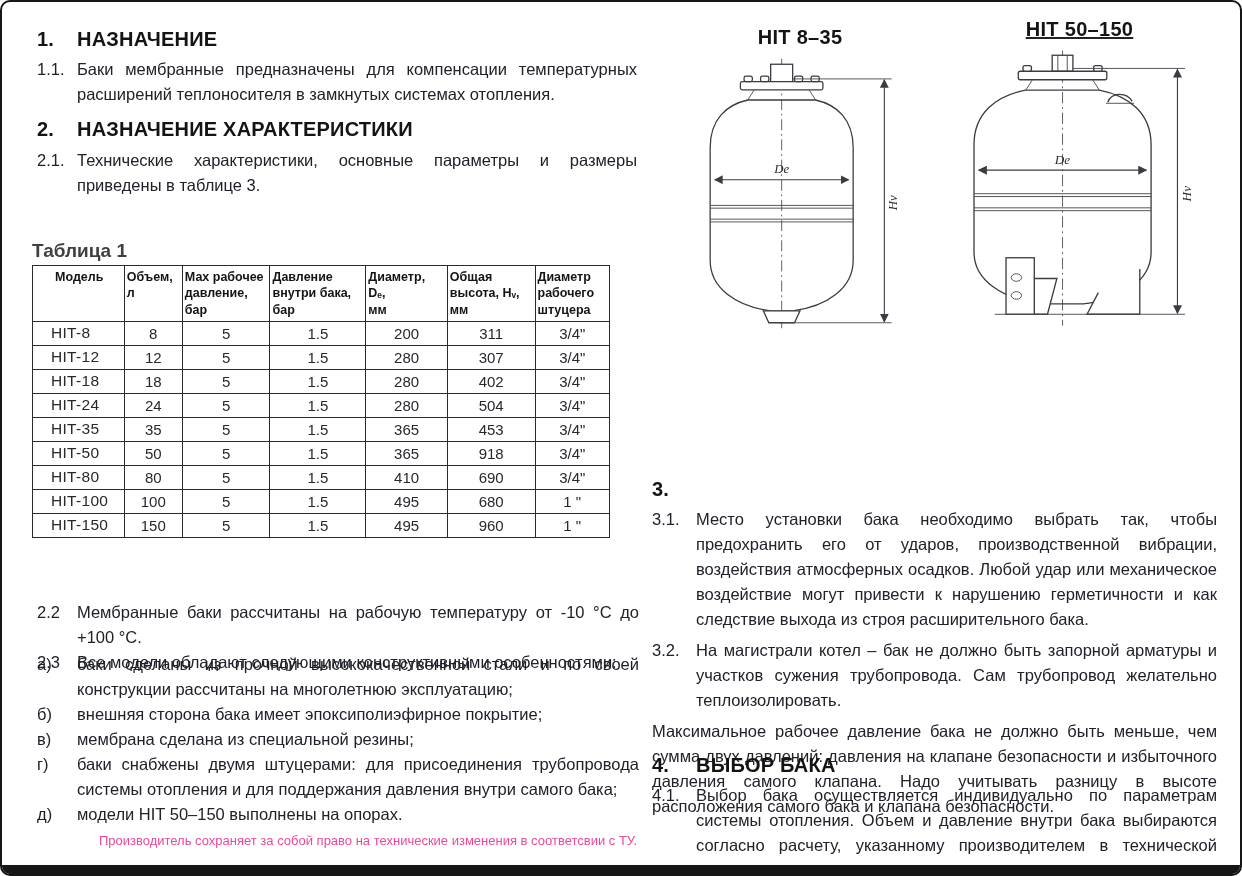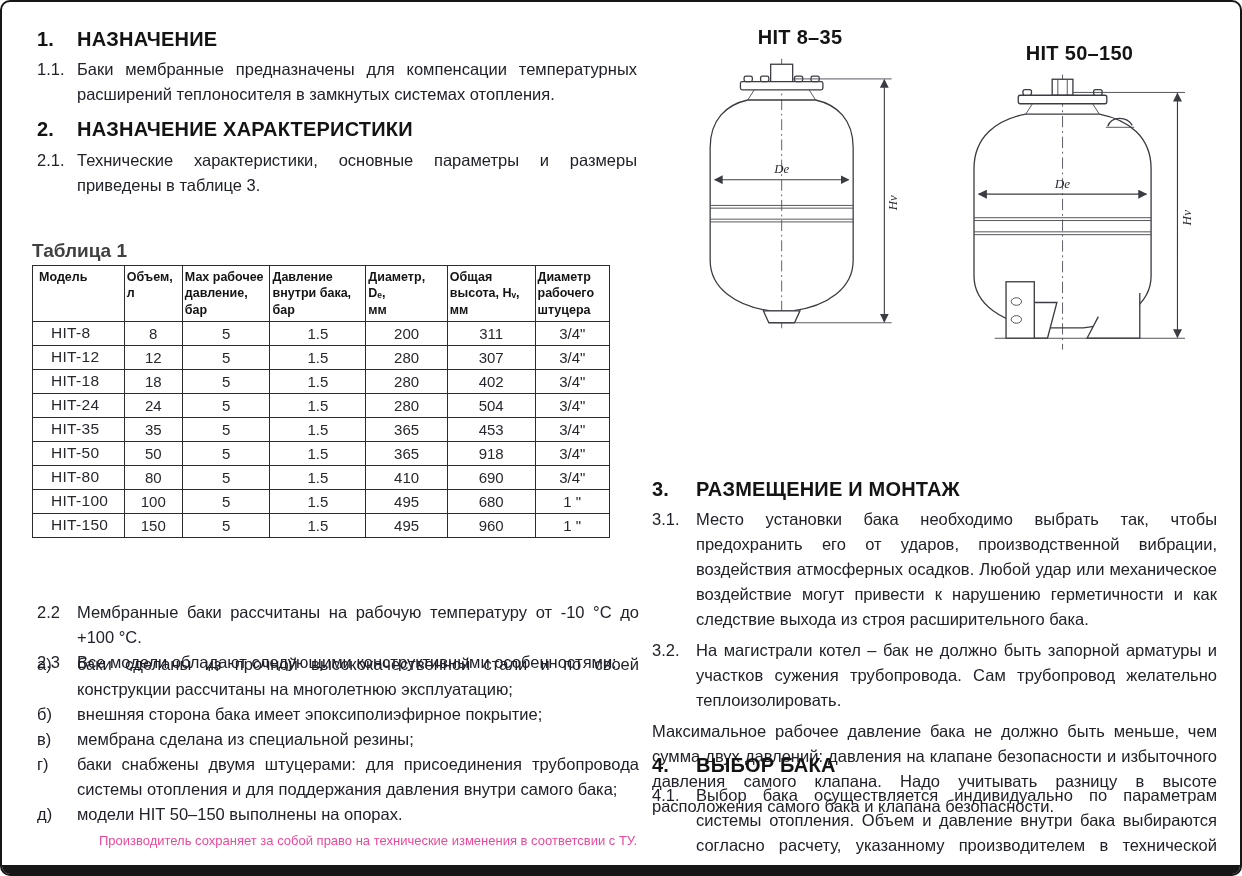--- a/index.html
+++ b/index.html
@@ -29,21 +29,21 @@
 
   
   .tbl-title{font-size:19px;font-weight:bold;color:#404040;}
   table.spec{border-collapse:collapse;table-layout:fixed;width:578px;margin-top:5px;}
   table.spec th{
     border:1.6px solid #2b2b2b;
     font-size:12.5px;font-weight:bold;line-height:1.3;
     white-space:pre-line;text-align:left;vertical-align:top;
     padding:3px 2px;color:#141414;
   }
-  table.spec th:first-child{text-align:left;padding-left:6px;}
+  table.spec th:first-child{text-align:left;padding-left:22px;}
   table.spec td{
     border:1.6px solid #2b2b2b;
     font-size:15px;text-align:center;
     height:21px;padding:1px 2px;color:#26282e;
   }
   table.spec td.model{text-align:left;padding-left:18px;font-size:15.5px;letter-spacing:.3px;}
 
   .footnote{font-size:13px;color:#ec4899;text-align:right;}
 
   
@@ -273,21 +273,21 @@
 
       <g>
         <line class="thin" x1="112" y1="30" x2="220" y2="30"></line>
         <line class="thin" x1="96" y1="296" x2="220" y2="296"></line>
         <line class="dim" x1="212" y1="31" x2="212" y2="295" marker-start="url(#ma1)" marker-end="url(#ma1)"></line>
         <text class="dimtext" x="0" y="0" text-anchor="middle" transform="translate(226,165) rotate(-90)">Hv</text>
       </g>
     </svg>
   </div>
 
-  <div class="diag" style="left:955px;top:40px;width:245px;">
+  <div class="diag" style="left:955px;top:16px;width:245px;text-decoration:underline;">
     <h3>HIT 50–150</h3>
     <svg width="245" height="292" viewBox="0 0 260 310">
       <defs>
         <marker id="ma2" viewBox="0 0 10 10" refX="9" refY="5" markerWidth="8" markerHeight="8" orient="auto-start-reverse">
           <path d="M0,0 L10,5 L0,10 z" fill="#3a3c42"></path>
         </marker>
       </defs>
       <line class="cline" x1="112" y1="8" x2="112" y2="300"></line>
 
       <rect class="white" x="101" y="13" width="22" height="17"></rect>
@@ -329,21 +329,20 @@
         <line class="thin" x1="40" y1="288" x2="242" y2="288"></line>
         <line class="dim" x1="234" y1="28" x2="234" y2="287" marker-start="url(#ma2)" marker-end="url(#ma2)"></line>
         <text class="dimtext" x="0" y="0" text-anchor="middle" transform="translate(248,160) rotate(-90)">Hv</text>
       </g>
     </svg>
   </div>
 
   <div class="abs right-col" style="left:650px;top:476px;width:565px;">
     <div class="sec-head">
       <span class="n">3.</span>
-      <span class="t">РАЗМЕЩЕНИЕ И МОНТАЖ</span>
     </div>
     <div class="para">
       <span class="n">3.1.</span>
       <span class="t">Место установки бака необходимо выбрать так, чтобы предохранить его от ударов, производственной вибрации, воздействия атмосферных осадков. Любой удар или механическое воздействие могут привести к нарушению герметичности и как следствие выхода из строя расширительного бака.</span>
     </div>
     <div class="para">
       <span class="n">3.2.</span>
       <span class="t">На магистрали котел – бак не должно быть запорной арматуры и участков сужения трубопровода. Сам трубопровод желательно теплоизолировать.</span>
     </div>
     <div class="para">

